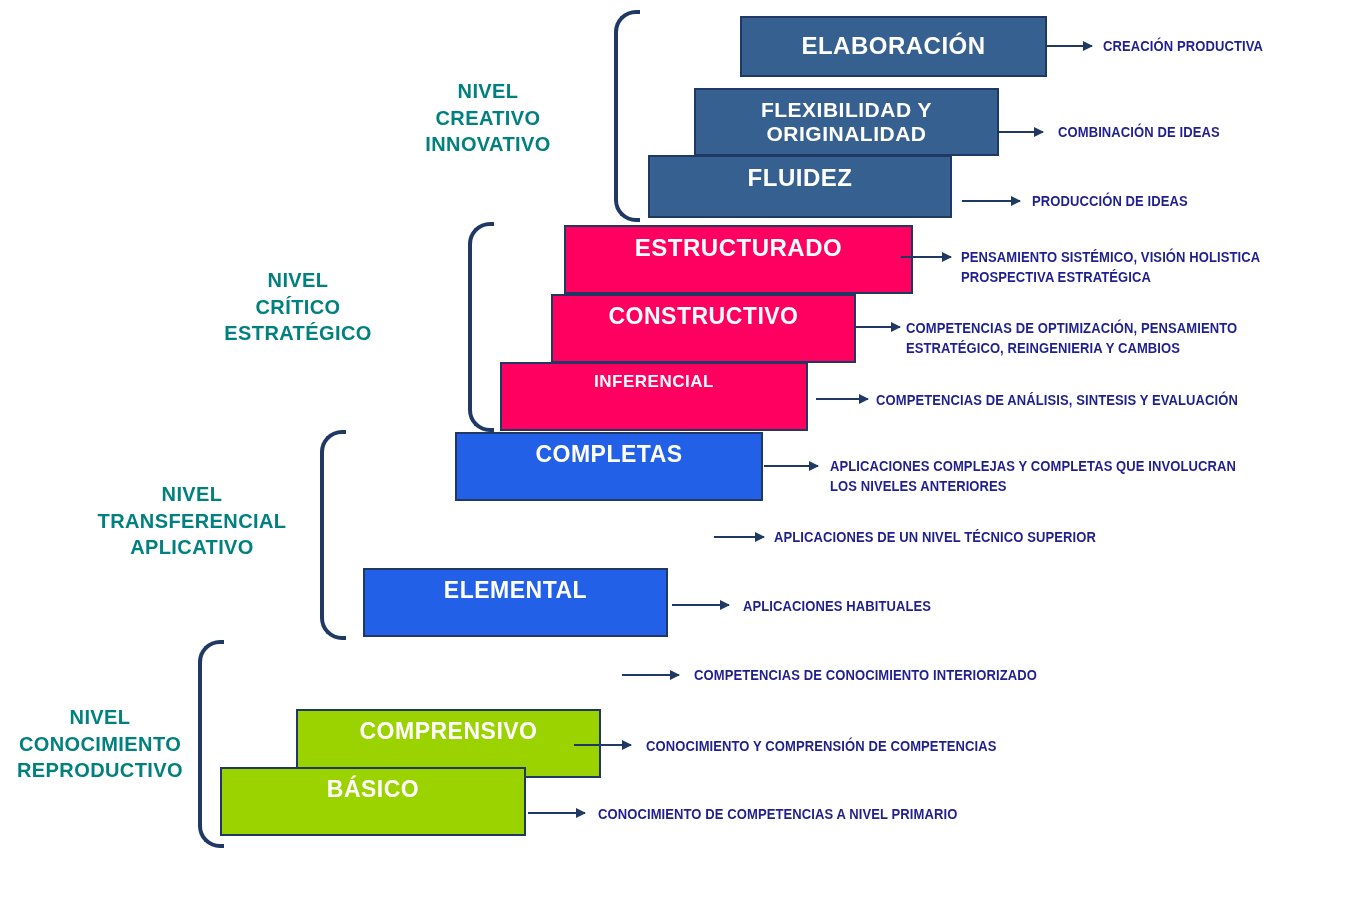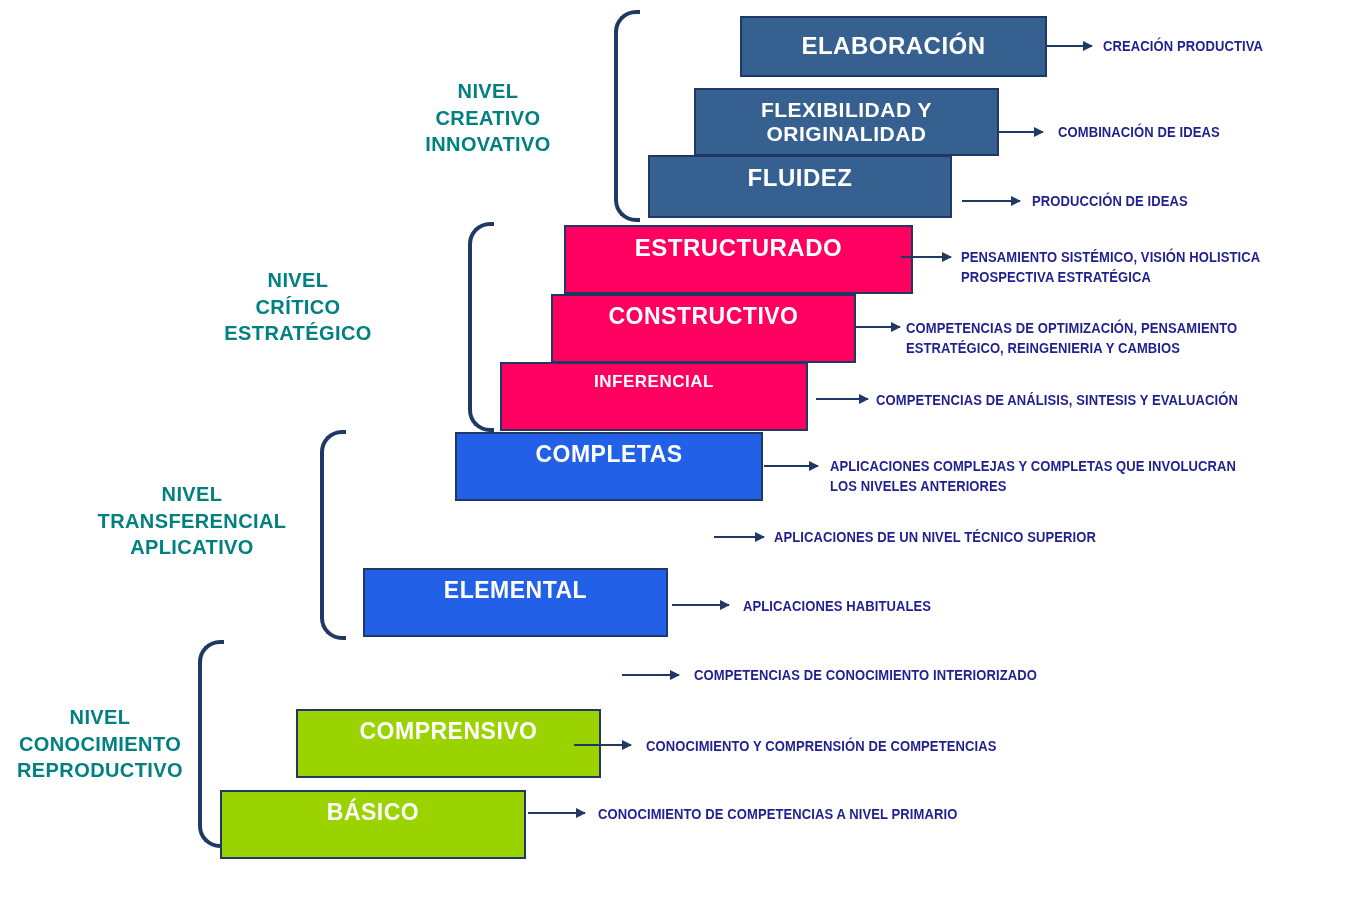--- a/index.html
+++ b/index.html
@@ -150,21 +150,21 @@
 
   <div class="step c-transfer topalign" style="left:363px; top:568px; width:305px; height:69px; font-size:23px;">
     <span class="label">ELEMENTAL</span>
   </div>
 
 
   <div class="step c-knowledge topalign" style="left:268px; top:709px; width:305px; height:69px; font-size:23px;margin-left:28px;">
     <span class="label">COMPRENSIVO</span>
   </div>
 
-  <div class="step c-knowledge topalign" style="left:220px; top:790px; width:306px; height:69px; font-size:23px;">
+  <div class="step c-knowledge topalign" style="left:220px; top:767px; width:306px; height:69px; font-size:23px;">
     <span class="label">BÁSICO</span>
   </div>
 
   <div class="arrow" style="left:1047px; top:45px; width:45px;"></div>
   <div class="arrow" style="left:998px; top:131px; width:45px;"></div>
   <div class="arrow" style="left:962px; top:200px; width:58px;"></div>
 
   <div class="arrow" style="left:901px; top:256px; width:50px;"></div>
   <div class="arrow" style="left:855px; top:326px; width:45px;"></div>
   <div class="arrow" style="left:816px; top:398px; width:52px;"></div>

